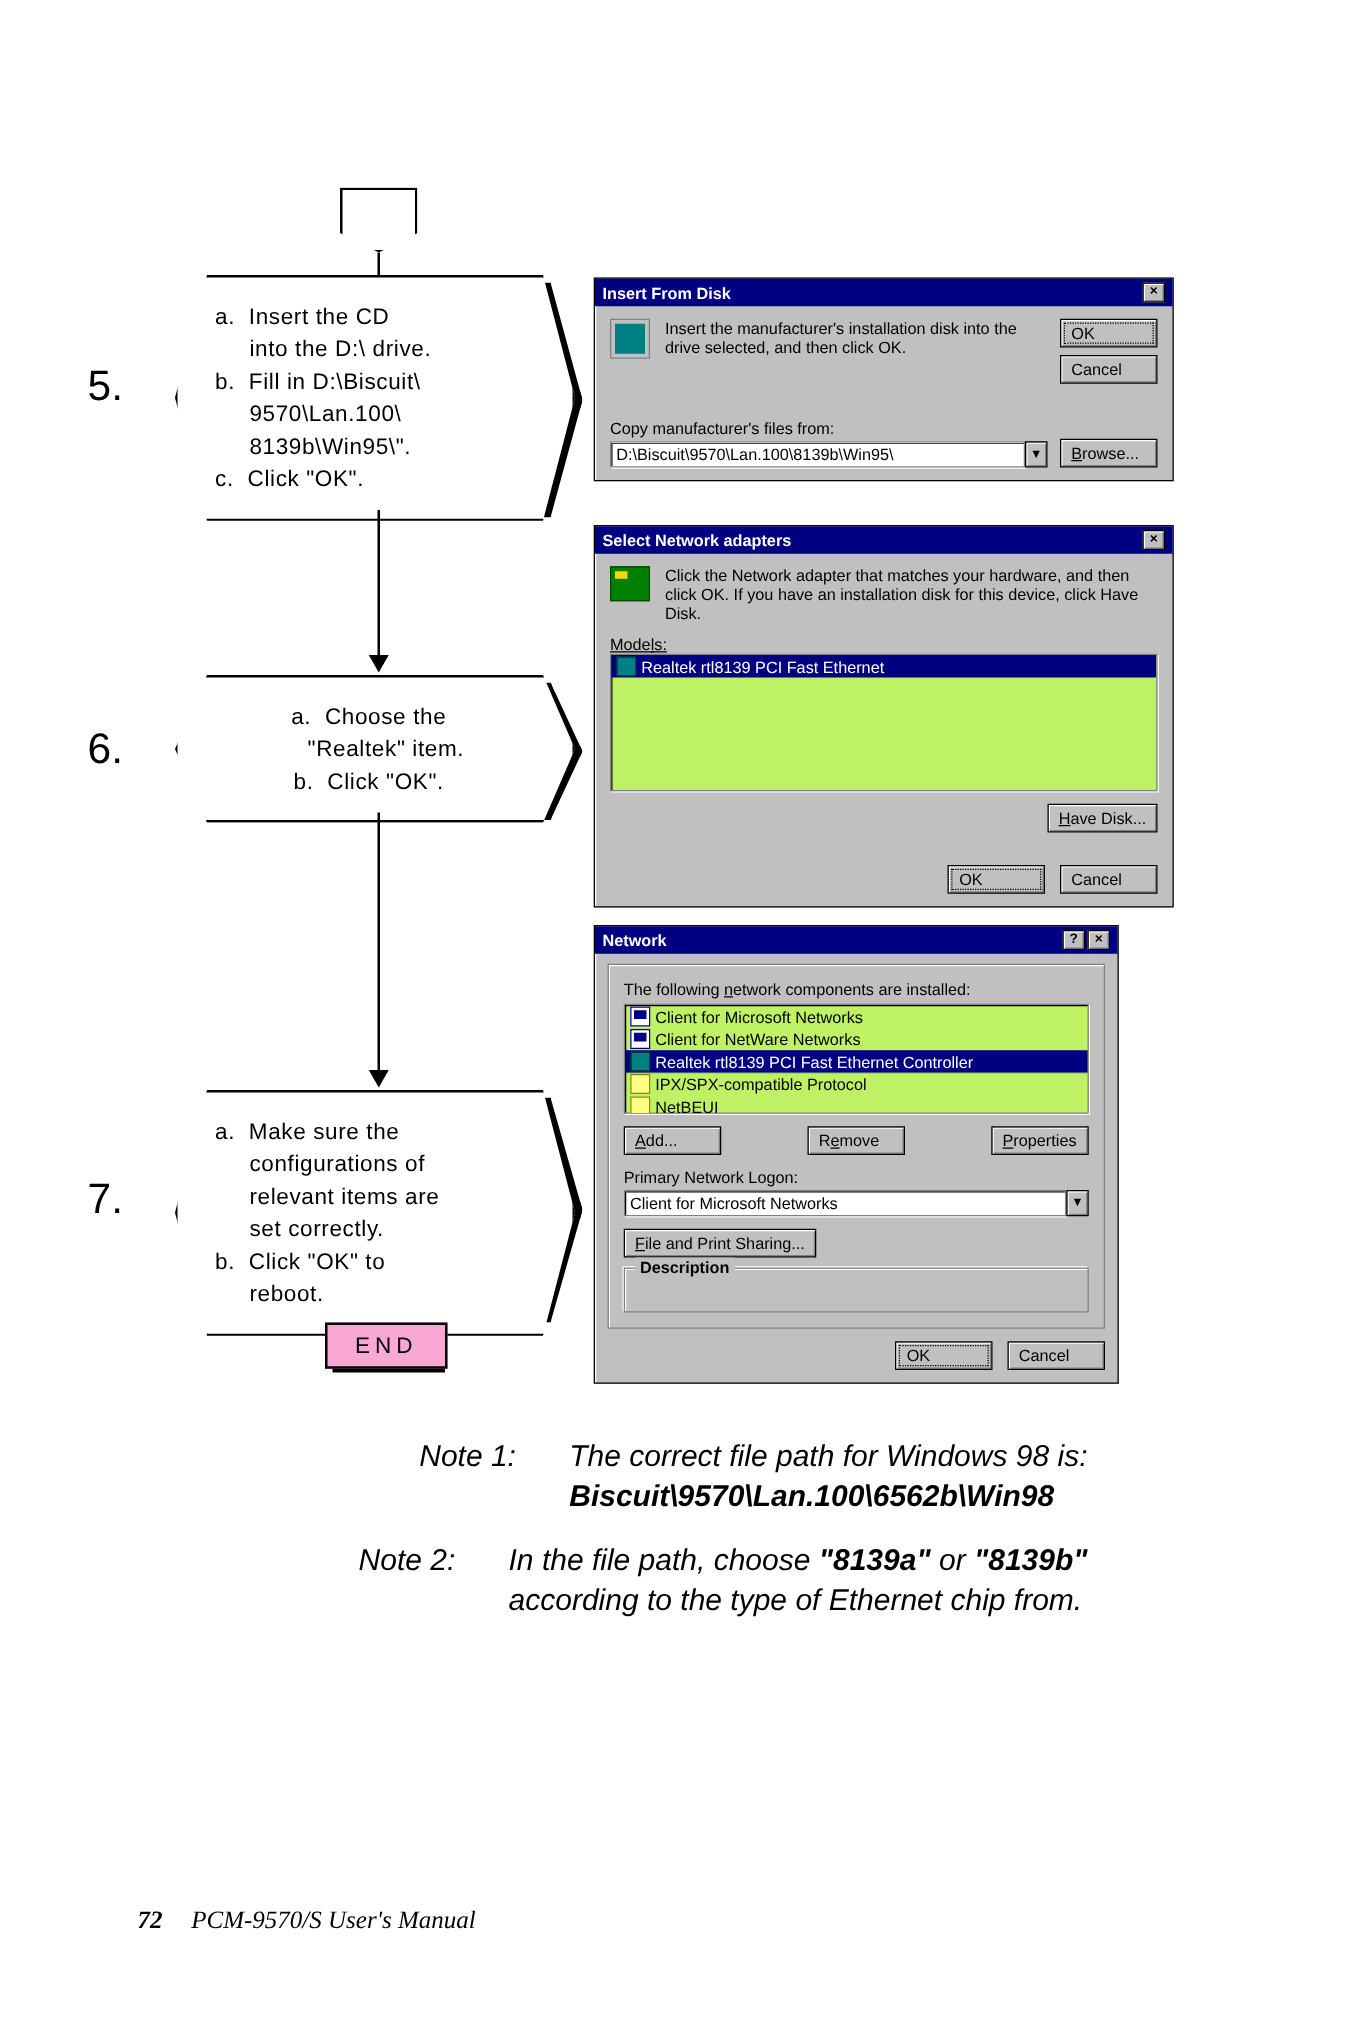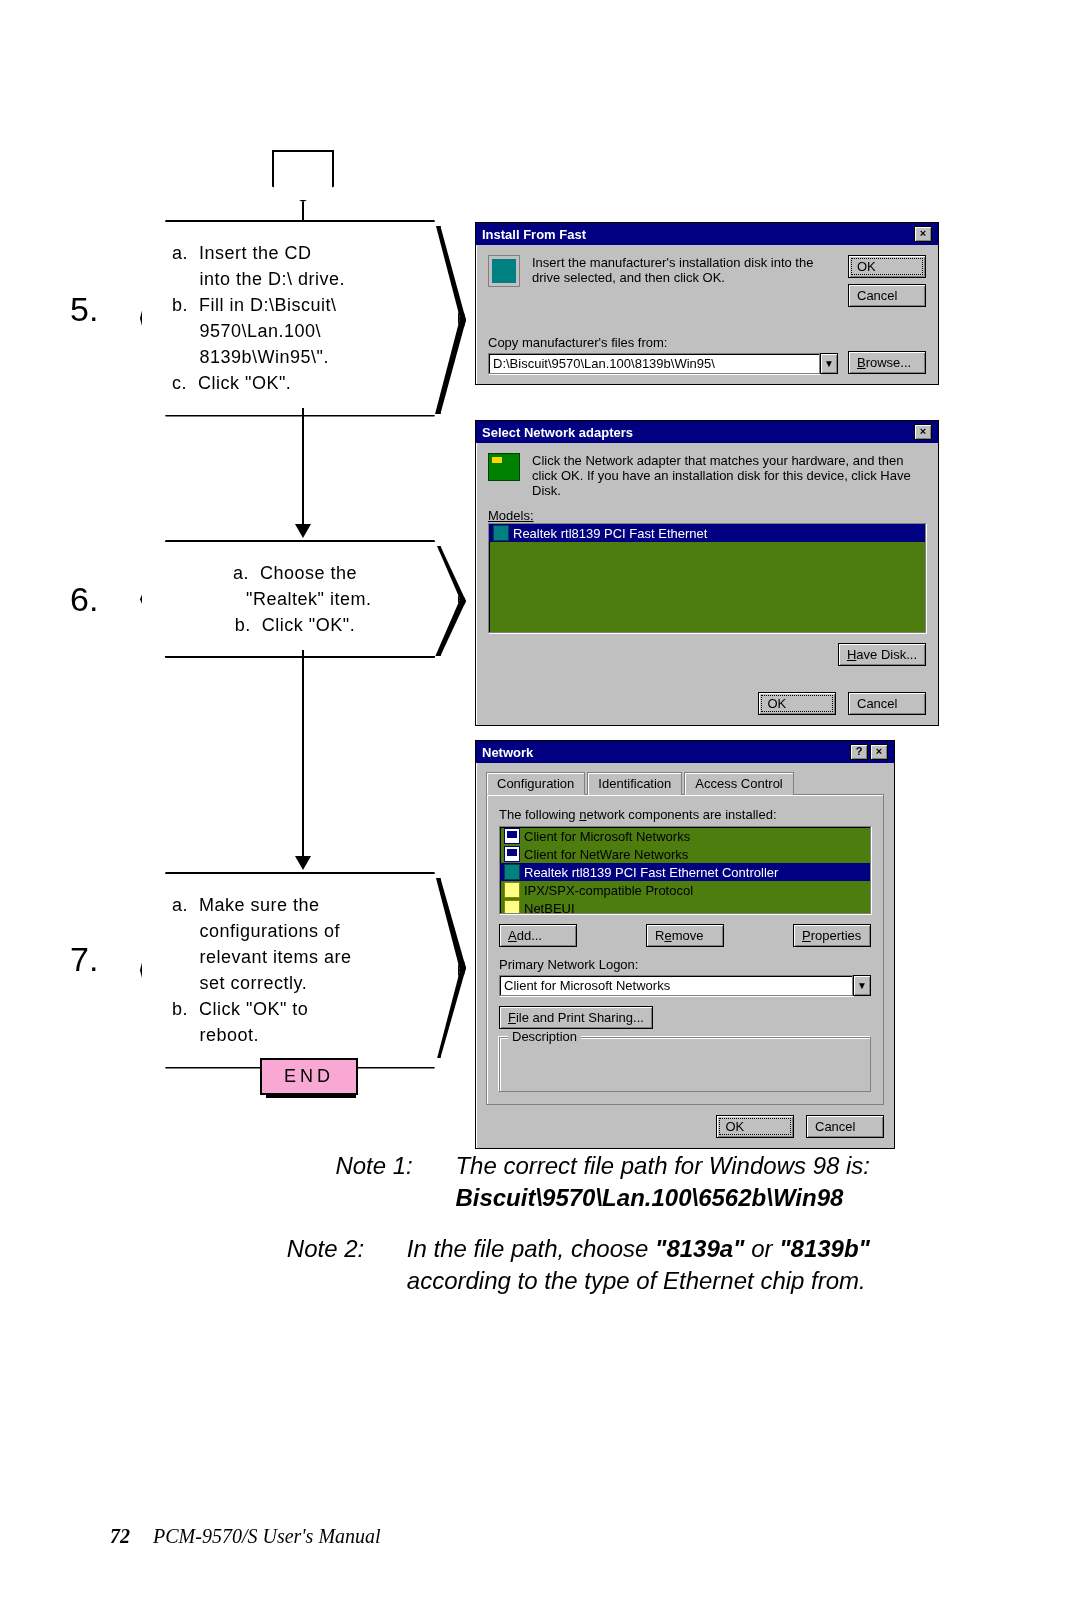--- a/index.html
+++ b/index.html
@@ -121,21 +121,21 @@
   }
   .w95btn.default { outline: 1px dotted #000; outline-offset: -4px; }
   .sunken {
     background: #fff;
     border: 1px solid #808080;
     box-shadow: inset 1px 1px 0 #000, 1px 1px 0 #fff;
     padding: 2px 4px;
     font-size: 13px;
   }
   .listbox {
-    background: #4d7c0f;
+    background: #bef264;
     border: 1px solid #808080;
     box-shadow: inset 1px 1px 0 #000, 1px 1px 0 #fff;
     font-size: 13px;
     overflow-y: scroll;
   }
   .listitem { padding: 1px 4px; display:flex; align-items:center; gap:4px; }
   .listitem.sel { background: #000080; color: #fff; }
   .icon16 {
     width: 16px; height: 16px;
     display: inline-block;
@@ -268,21 +268,21 @@
       <p>b.  Click "OK" to</p>
       <p>     reboot.</p>
     </div>
   </div>
 
   <div class="endbox-shadow" style="left:196px; top:1064px; width:90px; height:34px;"></div>
   <div class="endbox" style="left:190px; top:1058px;">END</div>
 
   <div class="dlg" style="left:405px; top:222px; width:464px;">
     <div class="titlebar">
-      <span>Install From Fast</span>
+      <span>Insert From Disk</span>
       <div class="btns">
           <div class="sysbtn">×</div>
         </div>
     </div>
     <div class="dlg-body">
       <div style="display:flex; gap:12px;">
         <span class="icon-disk"></span>
         <div style="flex:1;">Insert the manufacturer's installation disk into the drive selected, and then click OK.</div>
         <div style="display:flex; flex-direction:column; gap:6px;">
           <div class="w95btn default">OK</div>
@@ -333,25 +333,20 @@
 
   <div class="dlg" style="left:405px; top:740px; width:420px;">
     <div class="titlebar">
       <span>Network</span>
       <div class="btns">
         <div class="sysbtn">?</div>
         <div class="sysbtn">×</div>
       </div>
     </div>
     <div class="dlg-body" style="padding:8px 10px 10px 10px;">
-      <div class="tabs">
-        <div class="tab active">Configuration</div>
-        <div class="tab">Identification</div>
-        <div class="tab">Access Control</div>
-      </div>
       <div class="tabpanel">
         <div>The following <span class="u">n</span>etwork components are installed:</div>
         <div class="listbox" id="complist" style="height:88px; margin-top:4px;">
             <div class="listitem">
               <span class="icon16 icon-comp"></span>
               <span>Client for Microsoft Networks</span>
             </div>
             <div class="listitem">
               <span class="icon16 icon-comp"></span>
               <span>Client for NetWare Networks</span>
@@ -375,21 +370,21 @@
           <div class="w95btn"><span class="u">P</span>roperties</div>
         </div>
         <div style="margin-top:10px;">Primary Network Logon:</div>
         <div class="dropdown" style="margin-top:3px;">
           <div class="sunken" style="flex:1;">Client for Microsoft Networks</div>
           <div class="dropbtn">▼</div>
         </div>
         <div style="margin-top:10px;">
           <div class="w95btn" style="min-width:auto;"><span class="u">F</span>ile and Print Sharing...</div>
         </div>
-        <div class="groupbox" style="height:55px;">
+        <div class="groupbox" style="height:36px;font-weight:bold;">
           <div class="legend">Description</div>
         </div>
       </div>
       <div style="text-align:right; margin-top:10px;">
         <span class="w95btn default">OK</span>
         <span class="w95btn" style="margin-left:8px;">Cancel</span>
       </div>
     </div>
   </div>
 

